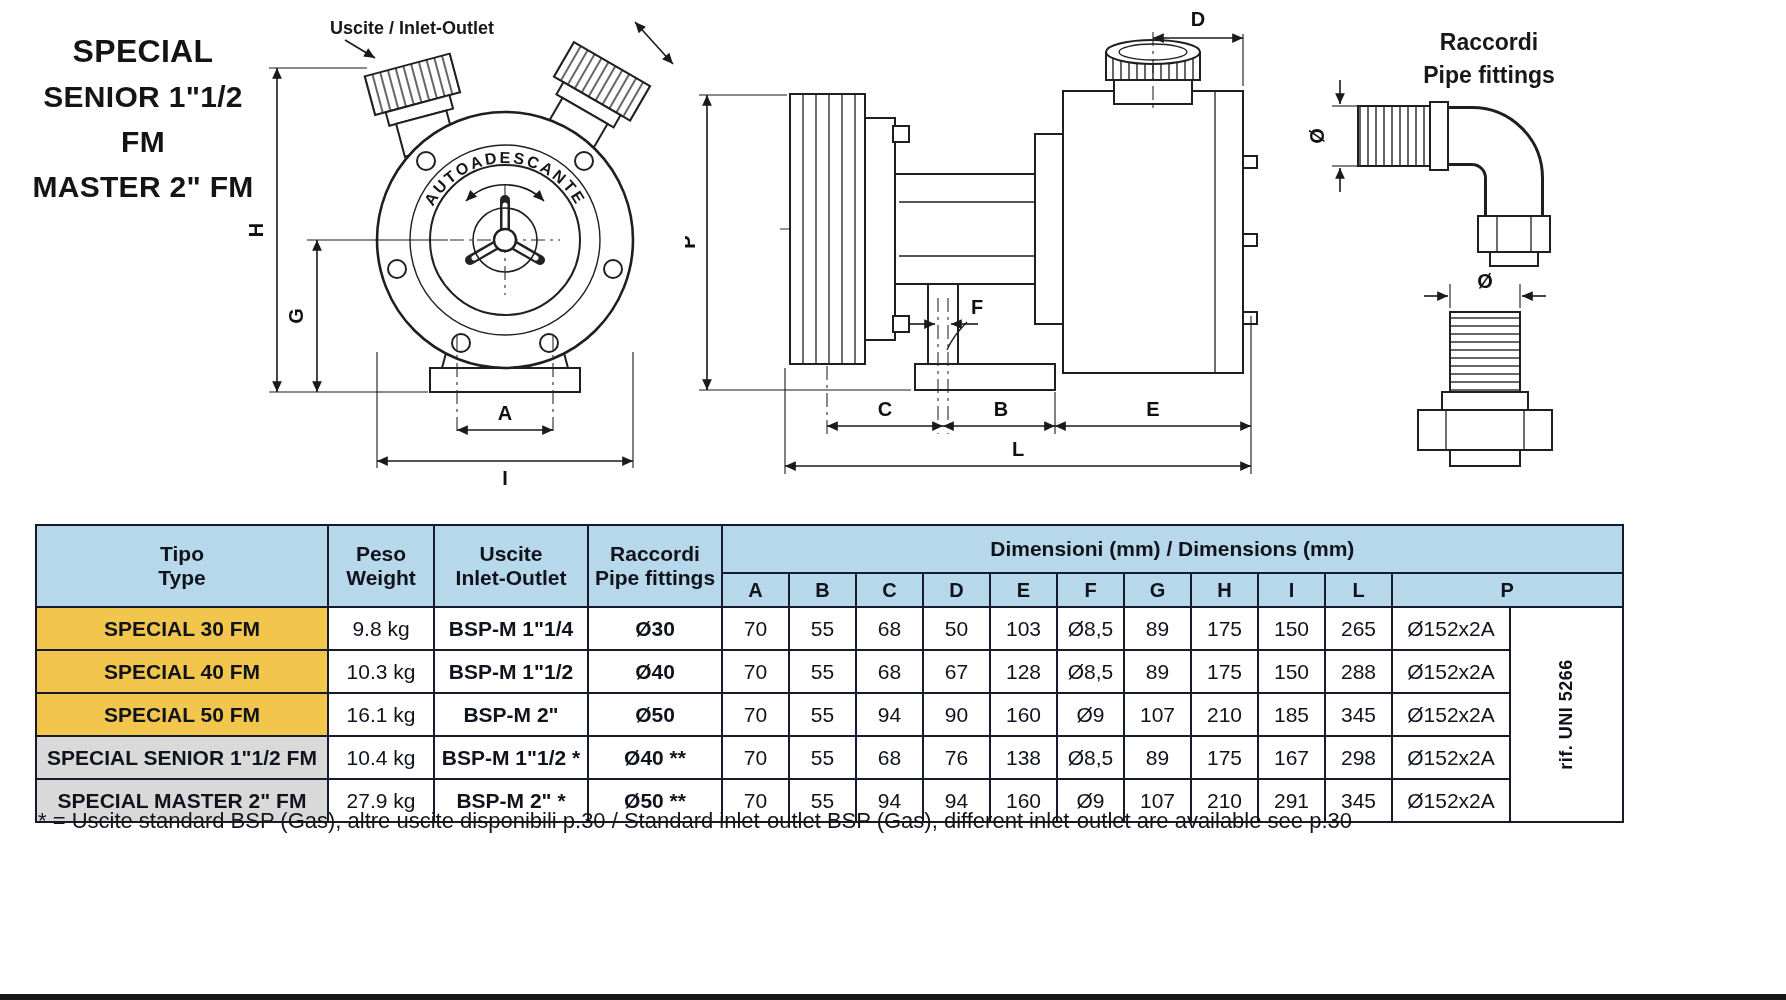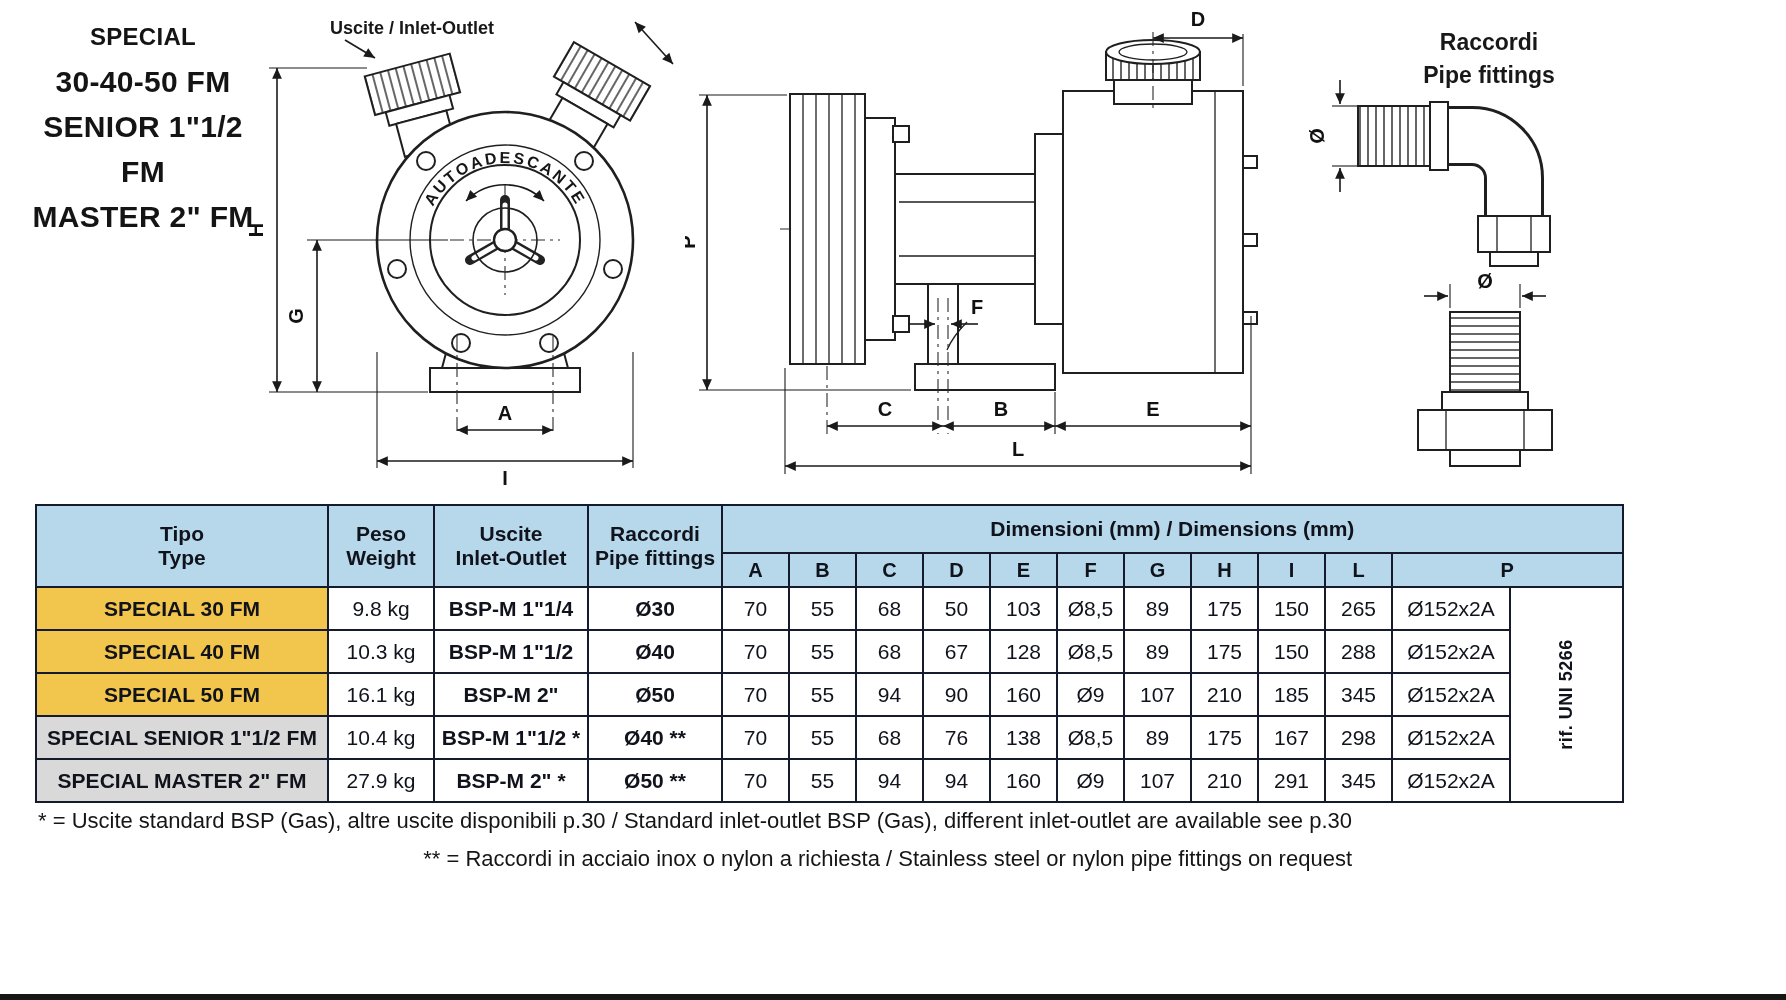--- a/index.html
+++ b/index.html
@@ -2,36 +2,36 @@
 <html><head>
 <meta charset="utf-8">
 <style>
   * { margin:0; padding:0; box-sizing:border-box; }
   html,body { background:#e9e9e9; }
   body { font-family:"Liberation Sans", sans-serif; }
   .page { position:relative; width:1786px; height:1000px; background:#ffffff; overflow:hidden; color:#111; }
 
   .title-block { position:absolute; left:22px; top:14px; width:242px; text-align:center;
                  font-weight:bold; color:#141414; font-size:30px; line-height:45px; letter-spacing:.3px; }
-  .title-block div:first-child { font-size:24px; }
+  .title-block div:first-child { font-size:32px;margin-top:15px; }
 
   .uscite-label { position:absolute; left:330px; top:18px; font-size:18px; font-weight:bold; color:#181818; }
   .raccordi-label { position:absolute; left:1398px; top:26px; width:182px; text-align:center;
                     font-size:23px; font-weight:bold; line-height:33px; color:#181818; }
 
   svg { position:absolute; }
   .sh  { fill:#fff; stroke:#1f1f1f; stroke-width:2; }
   .d1  { fill:none; stroke:#1f1f1f; stroke-width:1.3; }
   .dim { fill:none; stroke:#1a1a1a; stroke-width:1.6; }
   .tick{ fill:none; stroke:#1a1a1a; stroke-width:1.1; }
   .cl  { fill:none; stroke:#2a2a2a; stroke-width:1.1; stroke-dasharray:14 5 3 5; }
   .dl  { font-size:20px; font-weight:bold; fill:#111; text-anchor:middle; }
   .arc-t { font-size:16px; font-weight:bold; letter-spacing:2.5px; fill:#161616; text-anchor:middle; }
 
-  .dim-table { position:absolute; left:35px; top:504px; border-collapse:collapse; table-layout:fixed; }
+  .dim-table { position:absolute; left:35px; top:524px; border-collapse:collapse; table-layout:fixed; }
   .dim-table th, .dim-table td { border:2px solid #151a2d; text-align:center; vertical-align:middle; overflow:hidden; }
   .dim-table th { background:#b6d8ea; font-weight:bold; font-size:21px; line-height:24px; color:#10131c; }
   .hr1 { height:48px; } .hr2 { height:34px; } .hr2 th { font-size:20px; }
   .dim-table td { font-size:21px; color:#10131c; background:#fff; }
   .dim-table tbody tr { height:43px;margin-top:28px; }
   td.c-tipo, td.c-usc, td.c-rac { font-weight:bold; }
   tr.ry td.c-tipo { background:#f2c54d; }
   tr.rg td.c-tipo { background:#d9d9d9; }
   td.c-rif { padding:0; }
   .rif-inner { display:flex; align-items:center; justify-content:center; width:100%; height:100%; }
@@ -41,21 +41,20 @@
   .footnotes { position:absolute; left:38px; top:802px; font-size:22px; color:#151515; line-height:38px;text-align:right; }
   .bottom-bar { position:absolute; left:0; right:0; bottom:0; height:6px; background:#161616; }
 </style>
 </head>
 <body>
 
 <div class="page">
 
   <div class="title-block">
     <div>SPECIAL</div>
-    <div>30-40-50 FM</div>
     <div>SENIOR 1"1/2 FM</div>
     <div>MASTER 2" FM</div>
   </div>
 
   <div class="uscite-label">Uscite / Inlet-Outlet</div>
 
   <div class="raccordi-label">
     <div>Raccordi</div>
     <div>Pipe fittings</div>
   </div>
@@ -419,17 +418,16 @@
         <td>210</td>
         <td>291</td>
         <td>345</td>
         <td>Ø152x2A</td>
       </tr>
     </tbody>
   </table>
 
   <div class="footnotes">
     <div>* = Uscite standard BSP (Gas), altre uscite disponibili p.30 / Standard inlet-outlet BSP (Gas), different inlet-outlet are available see p.30</div>
-    <div>** = Raccordi in acciaio inox o nylon a richiesta / Stainless steel or nylon pipe fittings on request</div>
   </div>
 
   <div class="bottom-bar"></div>
 </div>
 
 </body></html>

